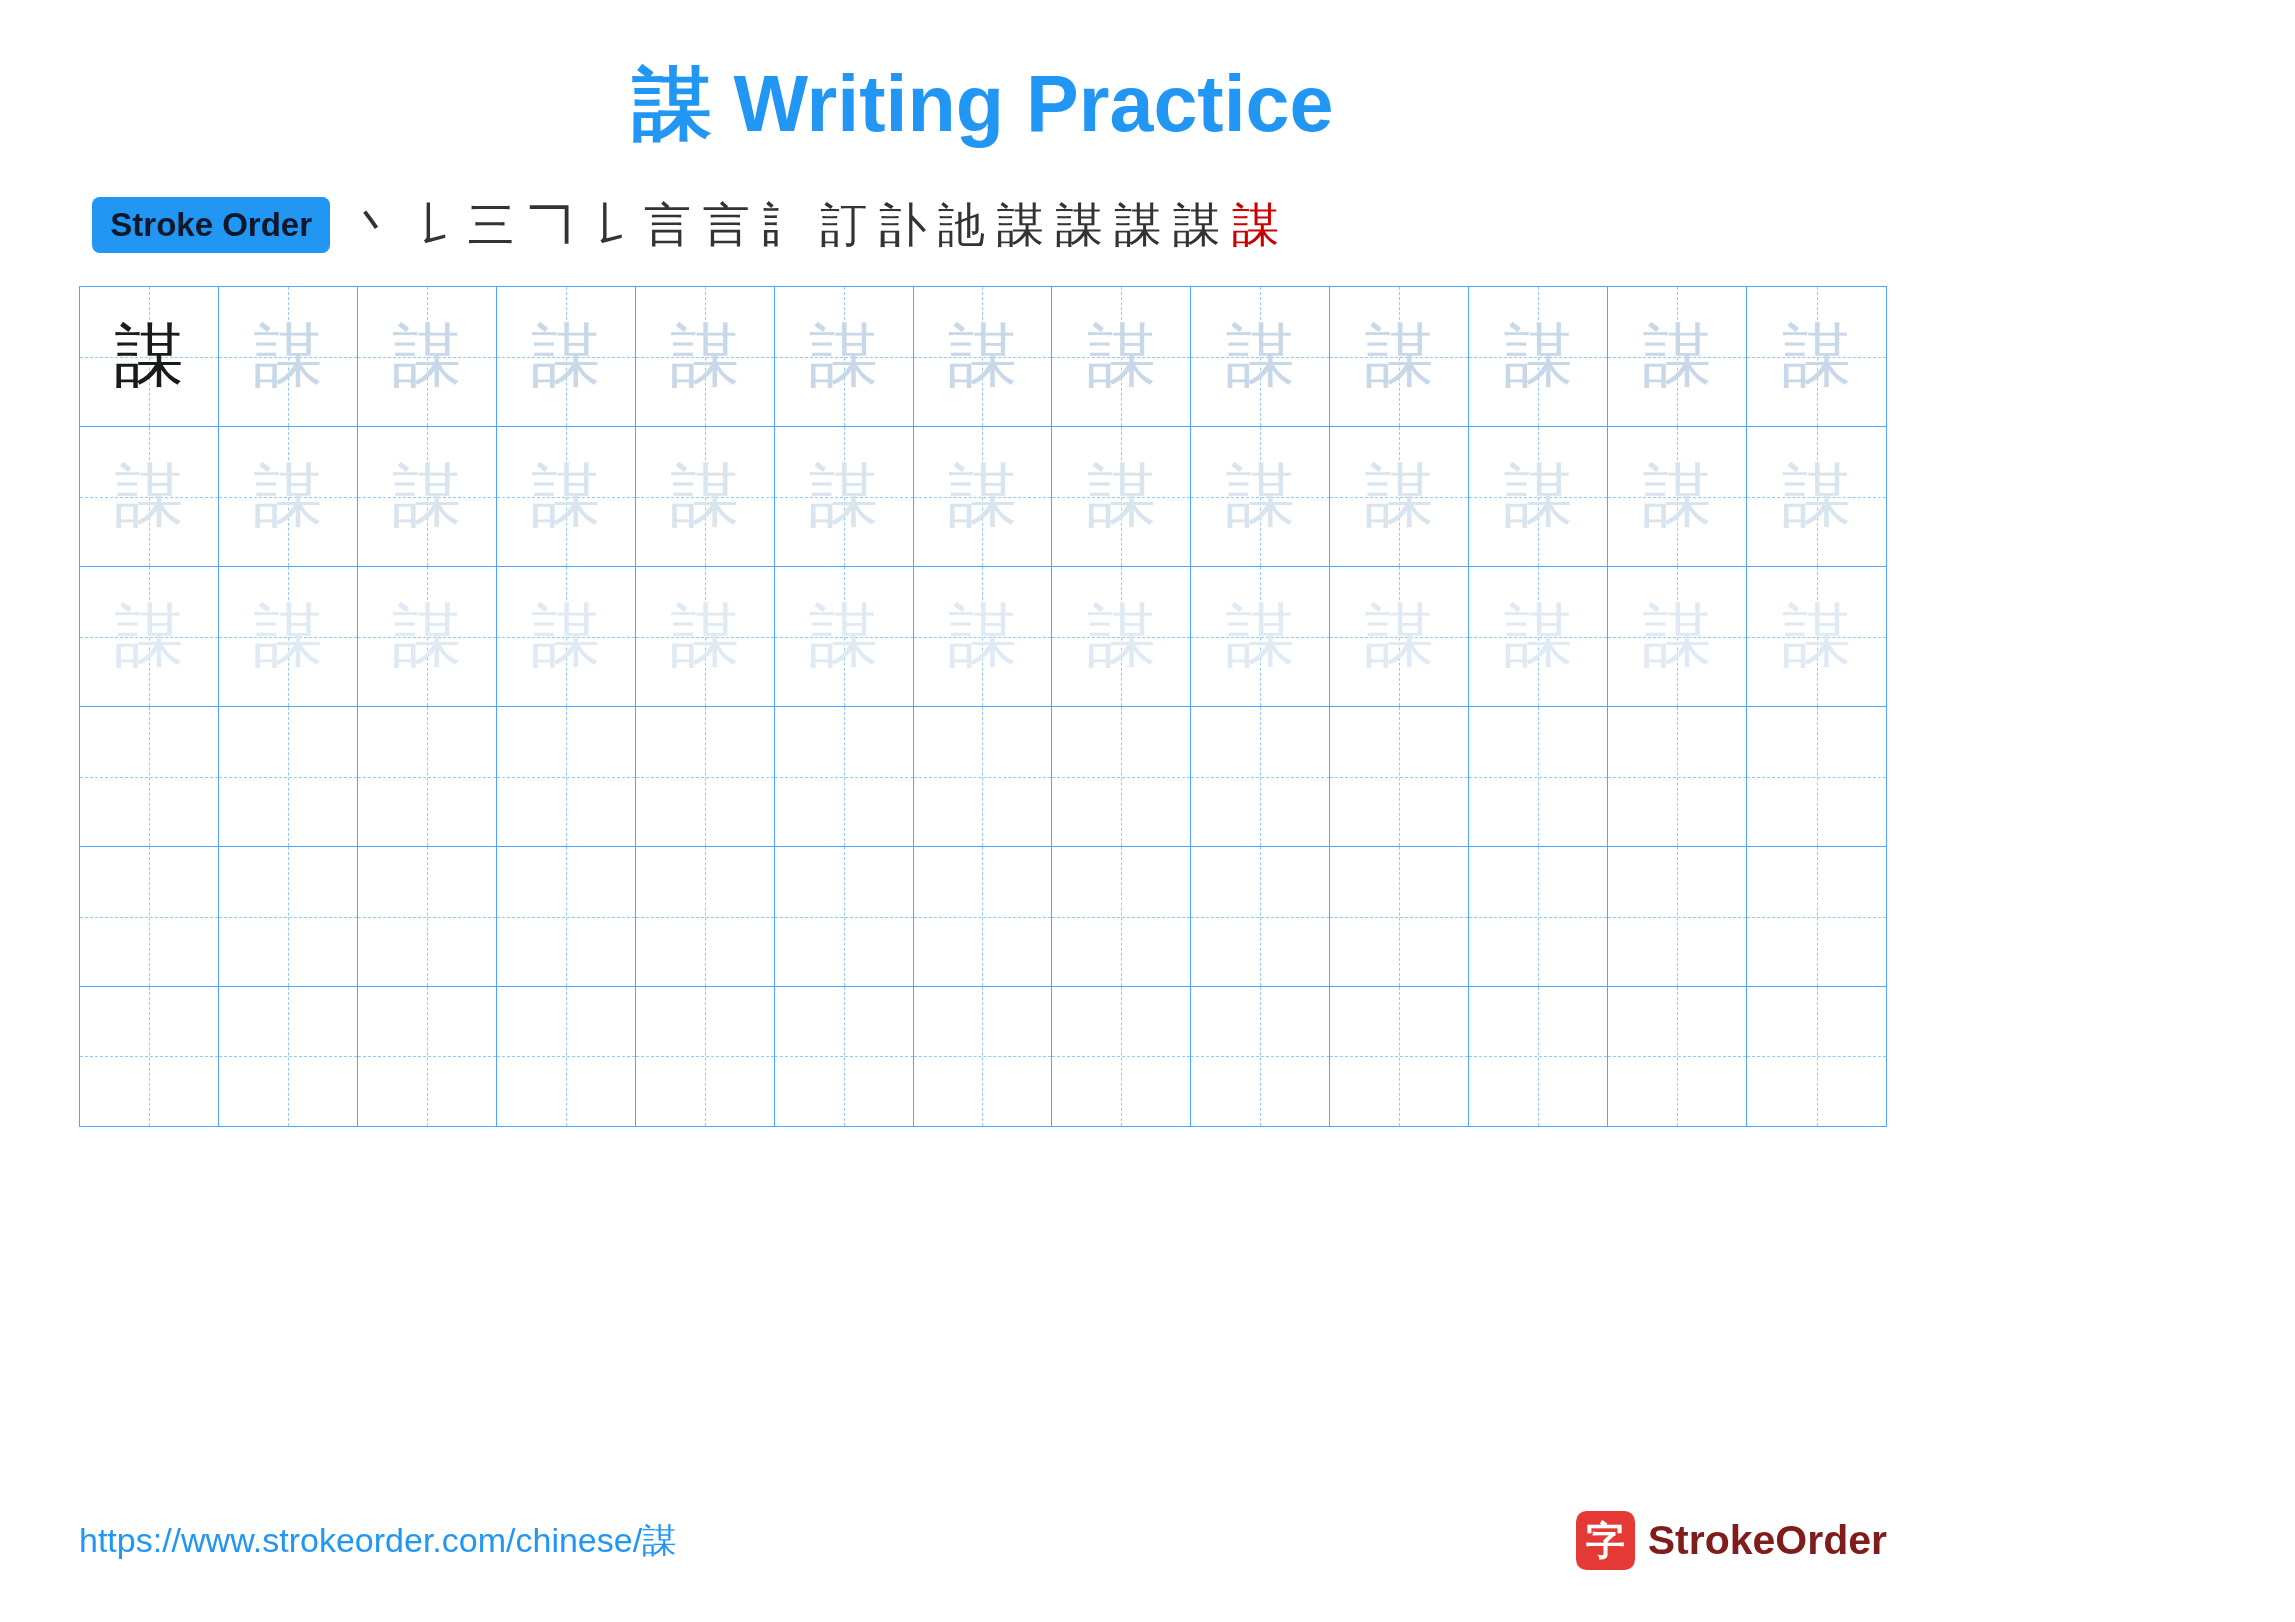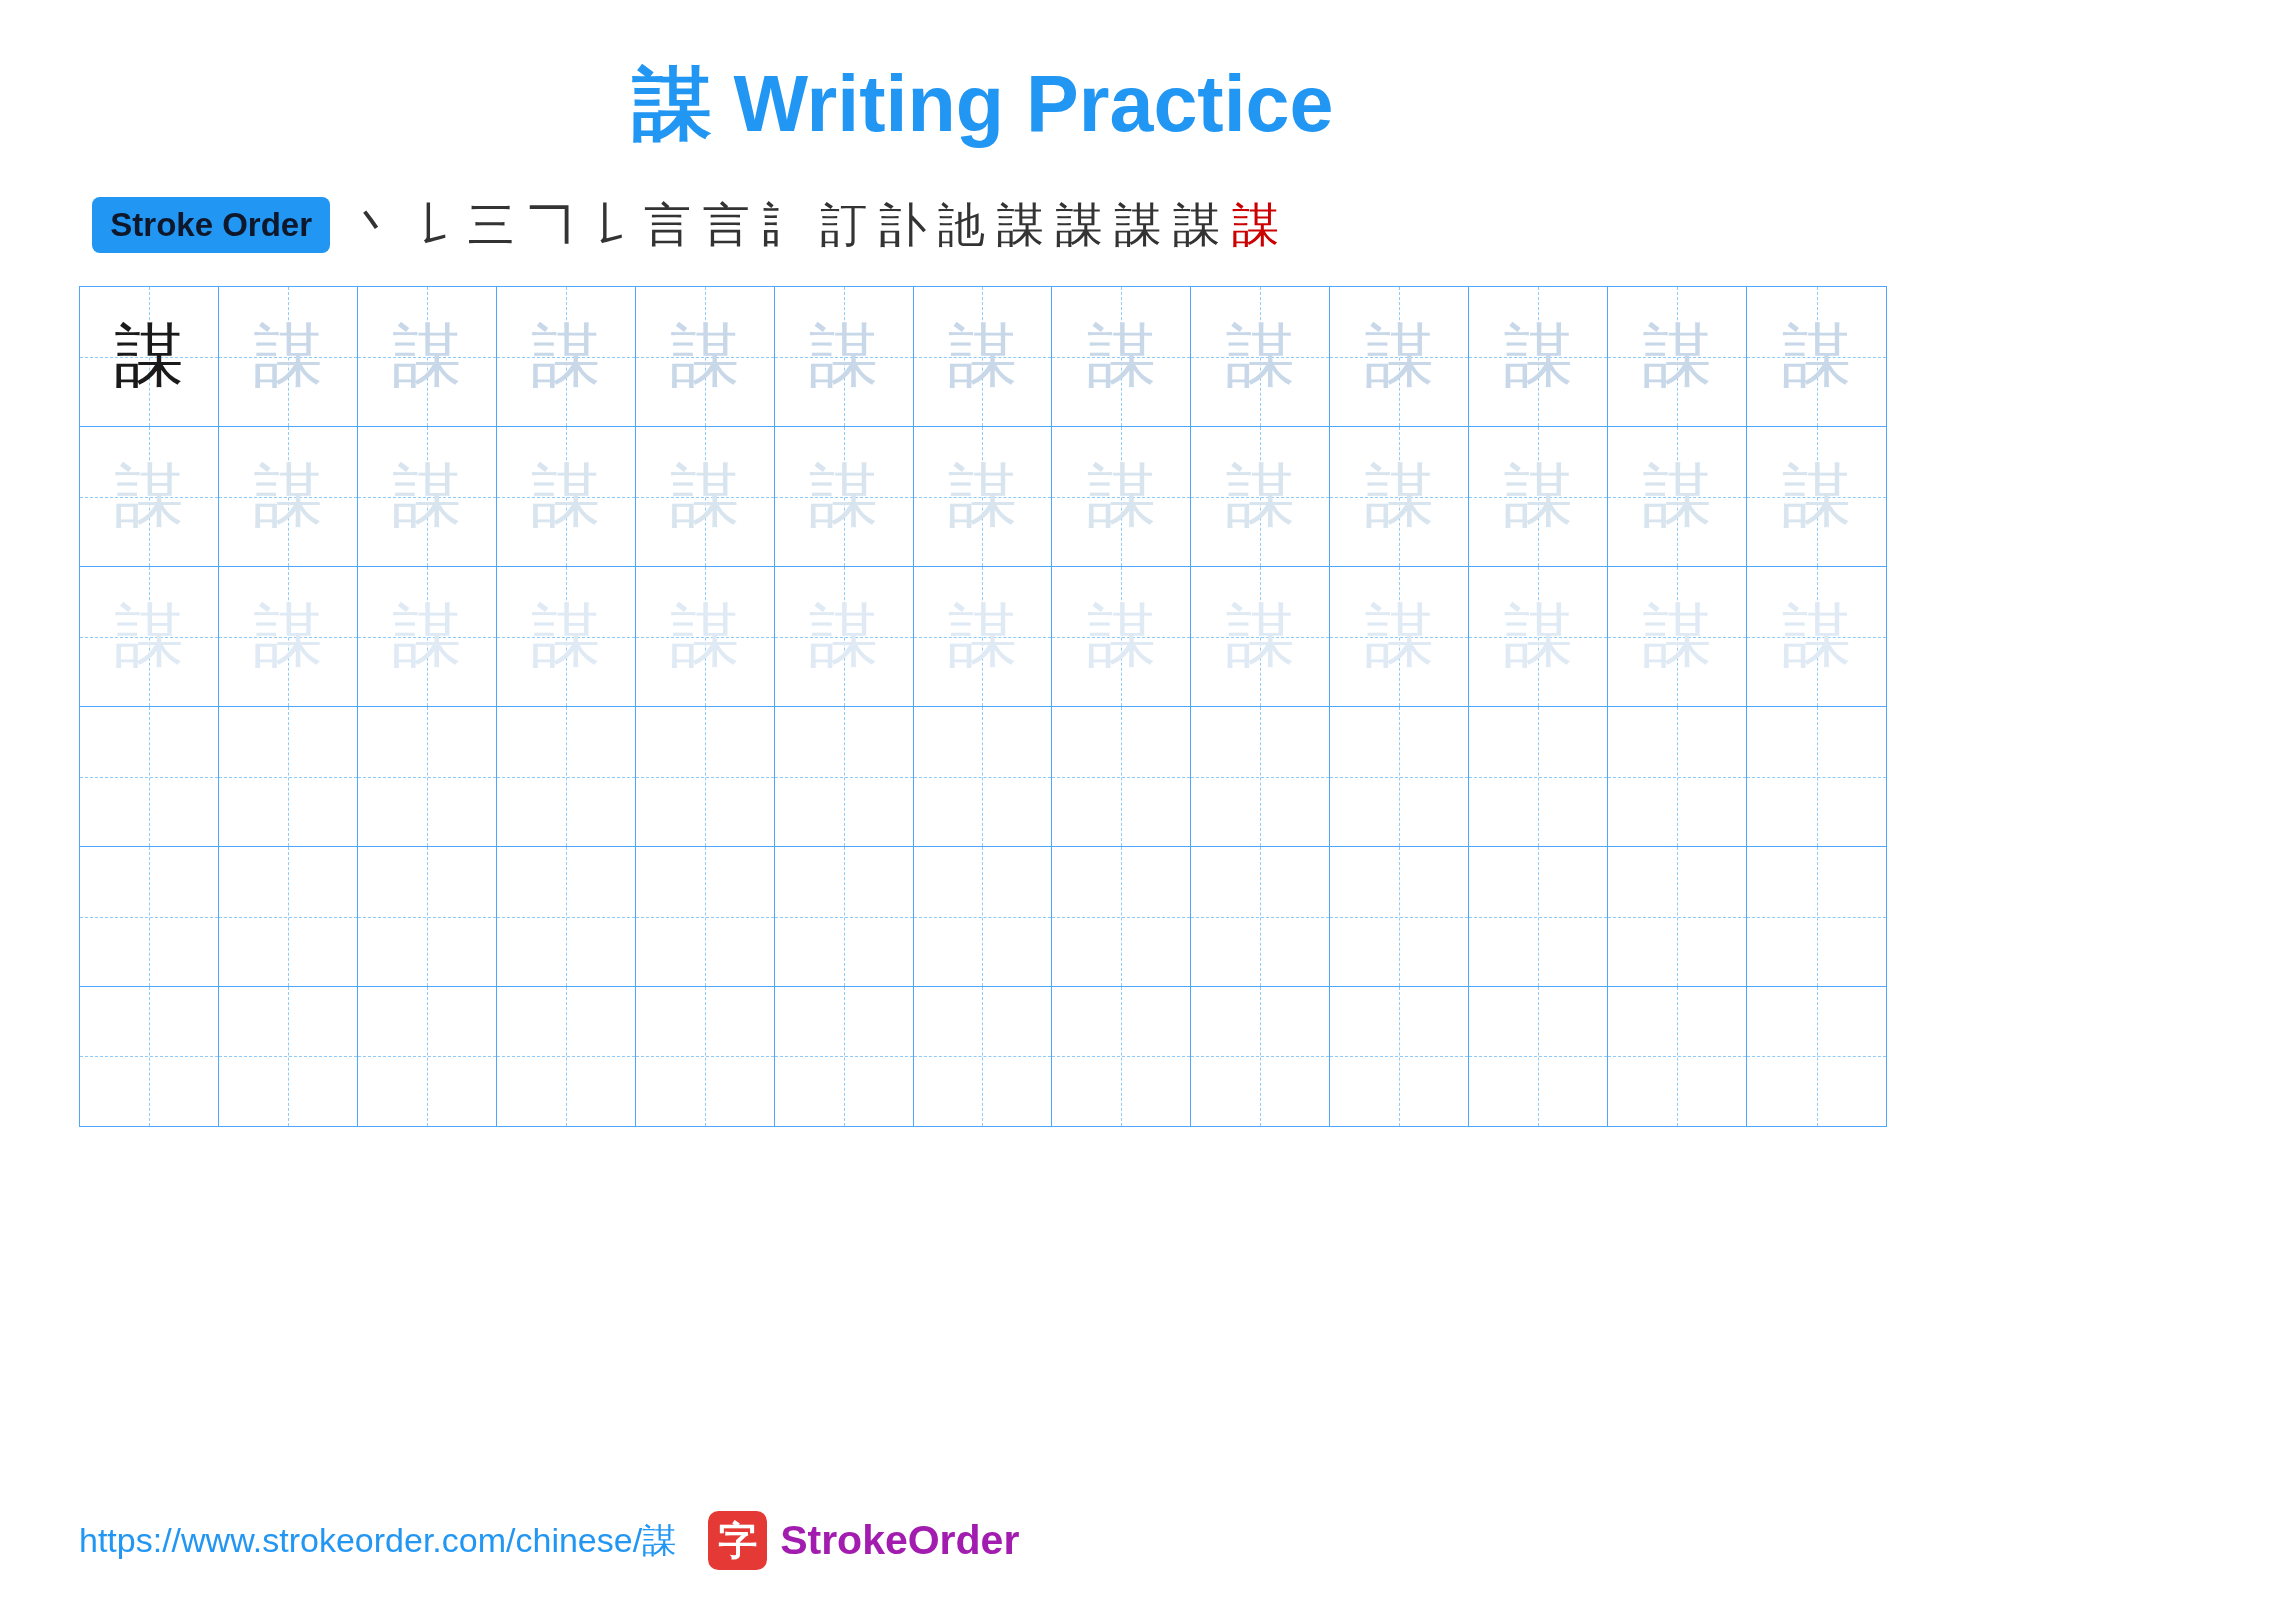--- a/index.html
+++ b/index.html
@@ -146,20 +146,21 @@
       
     }
 
     .footer {
       position: absolute;
       bottom: 52px;
       left: 79px;
       right: 79px;
       display: flex;
       align-items: center;
+      justify-content: space-between;
       gap: 32px;
     }
 
     .footer-url {
       color: #2196F3;
       font-size: 34px;
       font-family: Arial, sans-serif;
       text-decoration: none;
     }
 
@@ -178,21 +179,21 @@
       align-items: center;
       justify-content: center;
       color: white;
       font-size: 39px;
       font-weight: bold;
     }
 
     .logo-text {
       font-size: 41px;
       font-weight: bold;
-      color: #a21caf;
+      color: #7f1d1d;
       font-family: Arial, sans-serif;
     }
   </style>
 </head>
 <body>
 
 <div class="page">
 
   <div class="title">
     <span>謀 Writing Practice</span>

